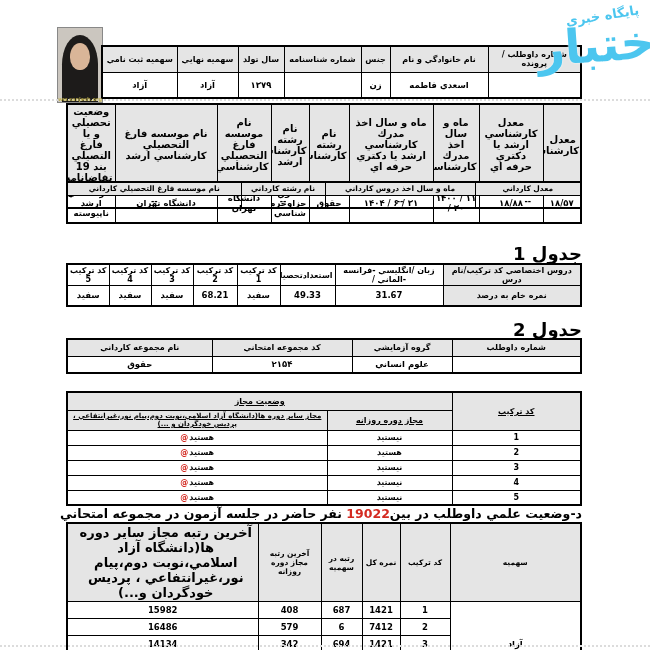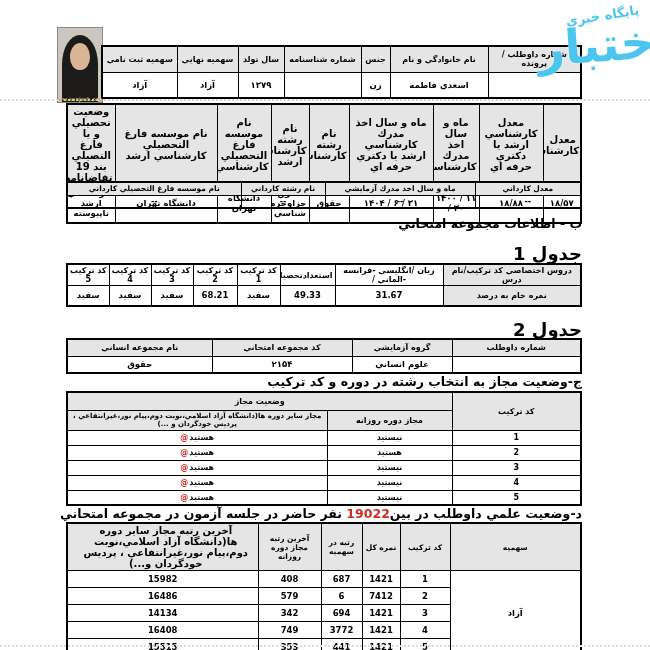--- a/index.html
+++ b/index.html
@@ -13,24 +13,24 @@
   .sec-title{font-weight:700;font-size:12.5px;white-space:nowrap;}
   .lbl{font-weight:700;font-size:18px;}
   .ltr{direction:ltr;}
   .red{color:#d42a21;}
   
   #tableA th{font-size:8px;}           #tableA td{font-size:8.5px;font-weight:700;}
   #tableEdu th{font-size:10px;}       #tableEdu td{font-size:8.5px;font-weight:700;}
   #tableKar th{font-size:7.5px;}       #tableKar td{font-size:8px;font-weight:700;}
   #tableT1 th{font-size:8px;}          #tableT1 td{font-size:8.5px;font-weight:700;}
   #tableT2 th{font-size:8px;}          #tableT2 td{font-size:8.5px;font-weight:700;}
-  #tableC th{font-size:8px;}           #tableC td{font-size:8px;font-weight:700;}
+  #tableC th{font-size:8px;text-decoration:underline;}           #tableC td{font-size:8px;font-weight:700;}
   #tableC th.small{font-size:7px;}
   #tableD th{font-size:7.5px;}         #tableD td{font-size:8.5px;font-weight:700;}
-  #tableD th.small{font-size:10px;padding-left:8px;}
+  #tableD th.small{font-size:13px;padding-left:8px;}
   .mk{font-size:8px;margin-right:1px;}
   
   .photo{background:#cbc6bf;border:1px solid #888;overflow:hidden;}
   .hijab{position:absolute;left:4px;top:7px;width:36px;height:70px;background:#1d1b1a;
          border-radius:50% 50% 0 0 / 42% 42% 0 0;}
   .face{position:absolute;left:12px;top:15px;width:20px;height:27px;background:#d9b598;
         border-radius:50% 50% 46% 46%;}
   .photo-caption{position:absolute;bottom:0;left:0;width:100%;text-align:center;
         font-size:5px;color:#c2b24f;font-weight:700;z-index:2;}
   
@@ -139,35 +139,34 @@
     <table id="tableKar" class="frame">
       <colgroup>
           <col style="width:106px">
           <col style="width:150px">
           <col style="width:84px">
           <col style="width:174px">
         </colgroup>
       <tbody>
           <tr style="height:13px">
         <th class="hd">معدل كارداني</th>
-        <th class="hd">ماه و سال اخذ مدرك آزمايشي</th>
+        <th class="hd">ماه و سال اخذ دروس كارداني</th>
         <th class="hd">نام رشته كارداني</th>
         <th class="hd">نام موسسه فارغ التحصيلي كارداني</th>
       </tr>
       <tr style="height:13px">
         <td>--</td>
         <td>--</td>
         <td>--</td>
         <td>--</td>
       </tr>
     </tbody>
       </table>
   </div>
 
-  <div class="abs sec-title" style="top:216px;right:68px;">ب - اطلاعات مجموعه امتحاني</div>
   <div class="abs lbl" style="top:243px;right:68px;">جدول 1</div>
 
   <div class="abs" style="top:263px;right:68px;width:514px;">
     <table id="tableT1" class="frame">
       <colgroup>
           <col style="width:138px">
           <col style="width:108px">
           <col style="width:55px">
           <col style="width:43px">
           <col style="width:44px">
@@ -208,33 +207,32 @@
           <col style="width:129px">
           <col style="width:100px">
           <col style="width:140px">
           <col style="width:145px">
         </colgroup>
       <tbody>
           <tr style="height:17px">
         <th class="hd">شماره داوطلب</th>
         <th class="hd">گروه آزمايشي</th>
         <th class="hd">كد مجموعه امتحاني</th>
-        <th class="hd">نام مجموعه انساني</th>
+        <th class="hd">نام مجموعه كارداني</th>
       </tr>
       <tr style="height:17px">
         <td></td>
         <td>علوم انساني</td>
         <td>۲۱۵۴</td>
         <td>حقوق</td>
       </tr>
     </tbody>
       </table>
   </div>
 
-  <div class="abs sec-title" style="top:374px;right:68px;">ج-وضعيت مجاز به انتخاب رشته در دوره و كد تركيب</div>
 
   <div class="abs" style="top:391px;right:68px;width:514px;">
     <table id="tableC" class="frame">
       <colgroup>
           <col style="width:129px">
           <col style="width:125px">
           <col style="width:260px">
         </colgroup>
       <tbody>
           <tr style="height:18px">

